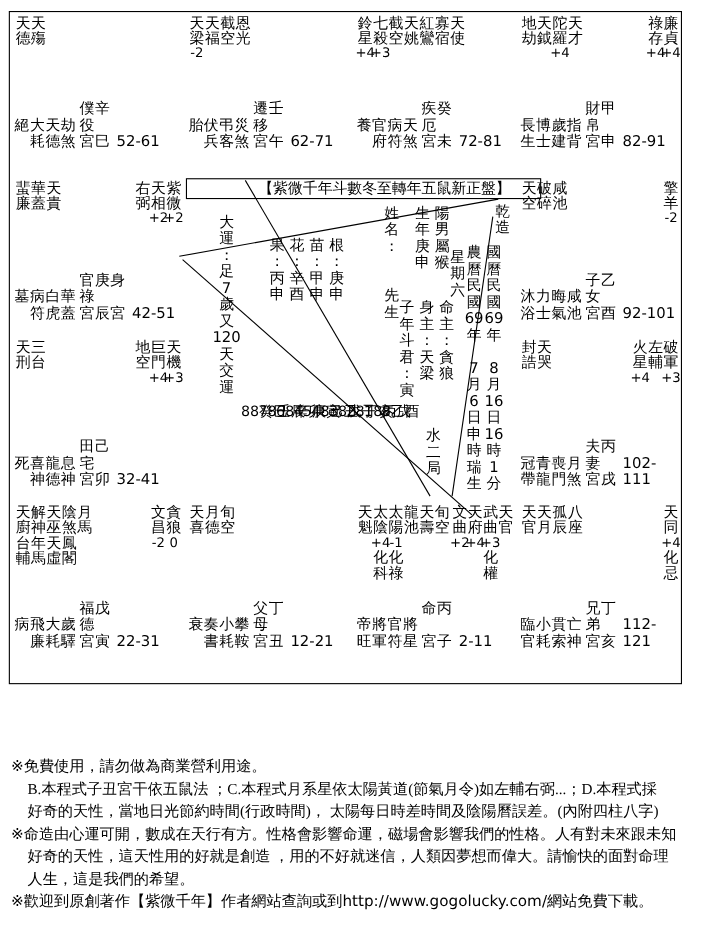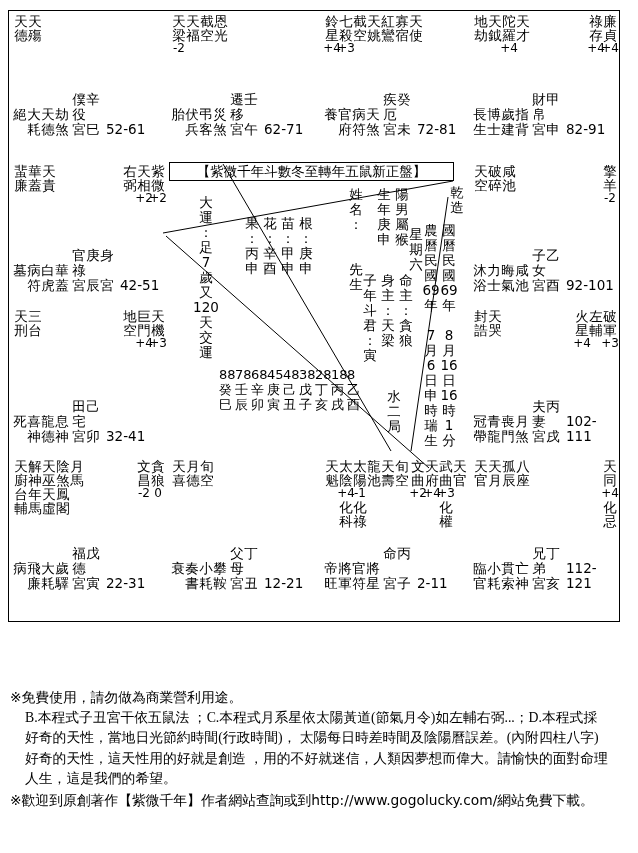--- a/index.html
+++ b/index.html
@@ -17,39 +17,39 @@
   .band{display:flex;align-items:flex-start;}
   .band .scol div{line-height:15px;}
   .pcols{display:flex;margin-left:3px;}
   .pcols .scol div{line-height:15px;height:15px;}
   .age{margin-left:6px;font-size:13.5px;line-height:15px;}
   #center{position:absolute;left:158px;top:150px;width:302px;height:295px;font-size:14px;}
   .box{position:absolute;border:1px solid #000;text-align:center;font-size:13.5px;line-height:17px;white-space:nowrap;overflow:hidden;}
   .vcol{position:absolute;display:flex;flex-direction:column;align-items:center;width:16px;}
   .vcol div{line-height:15px;height:15px;font-size:13.5px;white-space:nowrap;}
   #decades{position:absolute;display:flex;}
-  .dcol{width:16px;display:flex;flex-direction:column;align-items:flex-start;}
+  .dcol{width:16px;display:flex;flex-direction:row;align-items:flex-start;}
   .dcol div{line-height:15px;font-size:13px;}
   #lines{position:absolute;left:0;top:0;width:610px;height:610px;pointer-events:none;}
   #footer{position:absolute;left:10px;top:687px;width:624px;font-size:13.8px;line-height:20.5px;}
   #footer .fl{white-space:nowrap;}
   #footer .ind{padding-left:15px;font-family:Liberation Serif, serif;}
 </style>
 </head>
 <body>
 
 <div id="chart">
   <svg id="lines" viewBox="0 0 610 610">
     <line x1="214" y1="153" x2="382" y2="440" stroke="#000" stroke-width="1"></line>
     <line x1="157" y1="225" x2="420" y2="457" stroke="#000" stroke-width="1"></line>
     <line x1="444" y1="170" x2="154" y2="222" stroke="#000" stroke-width="1"></line>
     <line x1="439" y1="186" x2="402" y2="440" stroke="#000" stroke-width="1"></line>
   </svg>
   <div id="center">
-    <div class="box" style="left:2px;top:1px;width:283px;height:17px;">【紫微千年斗數冬至轉年五鼠新正盤】</div>
+    <div class="box" style="left:2px;top:1px;width:283px;height:17px;padding-left:38px;">【紫微千年斗數冬至轉年五鼠新正盤】</div>
   <div class="vcol" style="left: 282px; top: 24px;">
         <div>乾</div>
         <div>造</div>
       </div>
       <div class="vcol" style="left: 274px; top: 62px;">
         <div>國</div>
         <div>曆</div>
         <div>民</div>
         <div>國</div>
         <div>69</div>
@@ -977,16 +977,17 @@
         </div>
         <span class="age">112-121</span>
       </div>
     </div>
   </div>
 
 <div id="footer">
     <div class="fl">※免費使用，請勿做為商業營利用途。</div>
     <div class="fl ind">B.本程式子丑宮干依五鼠法 ；C.本程式月系星依太陽黃道(節氣月令)如左輔右弼...；D.本程式採</div>
     <div class="fl ind">好奇的天性，當地日光節約時間(行政時間)， 太陽每日時差時間及陰陽曆誤差。(內附四柱八字)</div>
+    <div class="fl">※命造由心運可開，數成在天行有方。性格會影響命運，磁場會影響我們的性格。人有對未來跟未知</div>
     <div class="fl ind">好奇的天性，這天性用的好就是創造 ，用的不好就迷信，人類因夢想而偉大。請愉快的面對命理</div>
     <div class="fl ind">人生，這是我們的希望。</div>
     <div class="fl">※歡迎到原創著作【紫微千年】作者網站查詢或到http://www.gogolucky.com/網站免費下載。</div>
   </div>
 
 </body></html>

